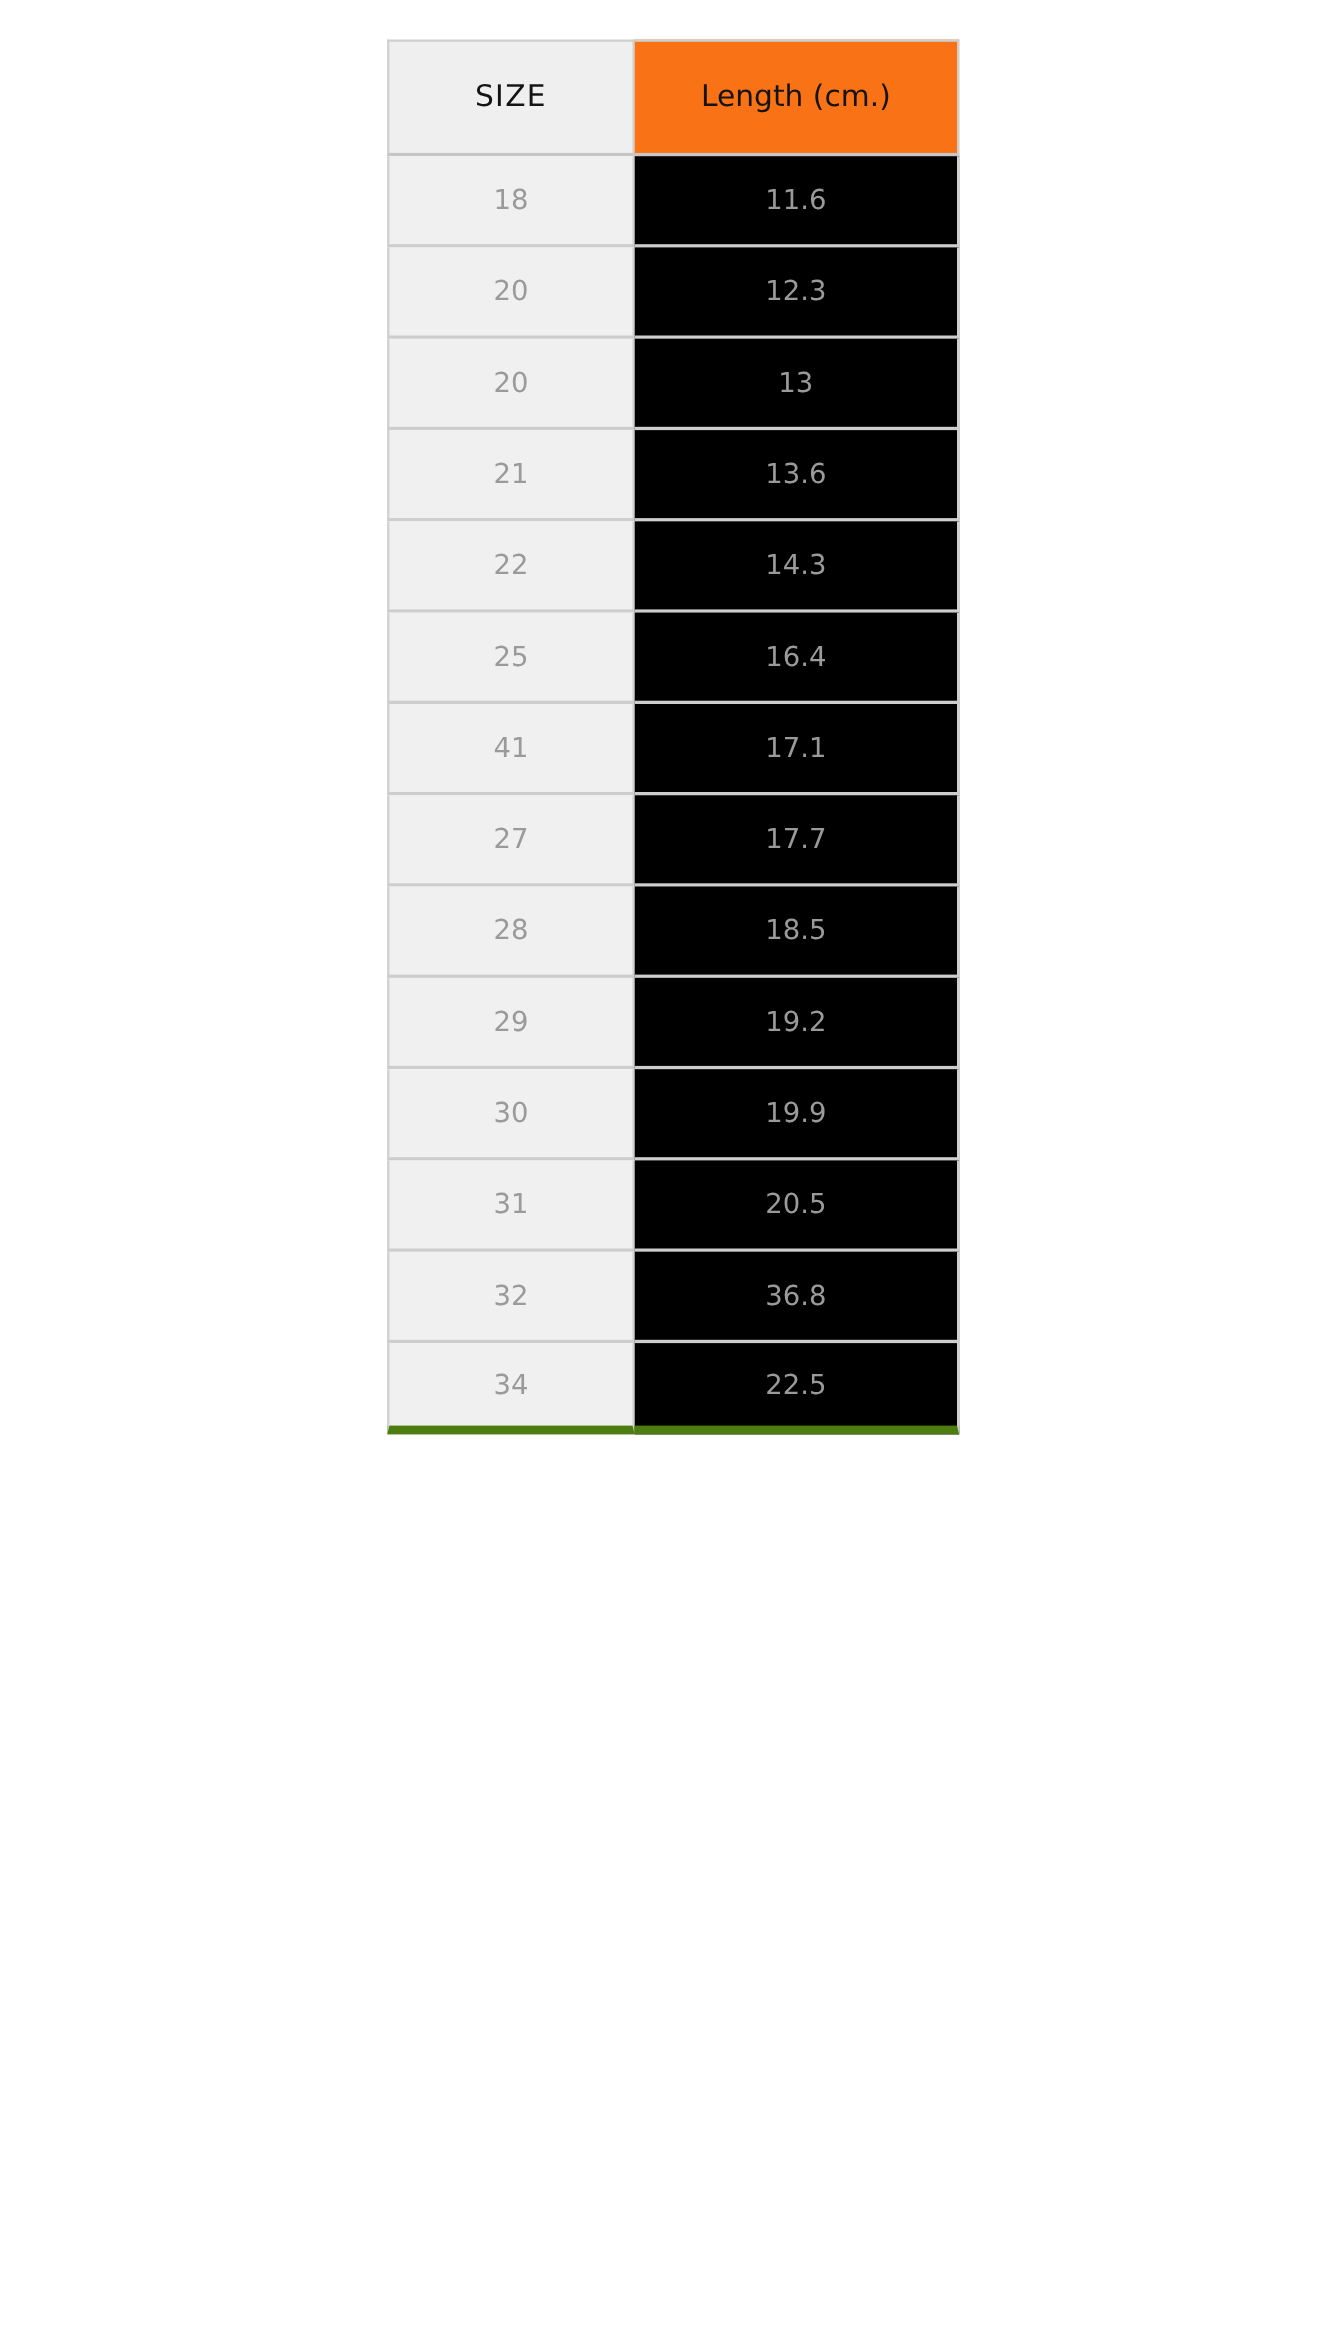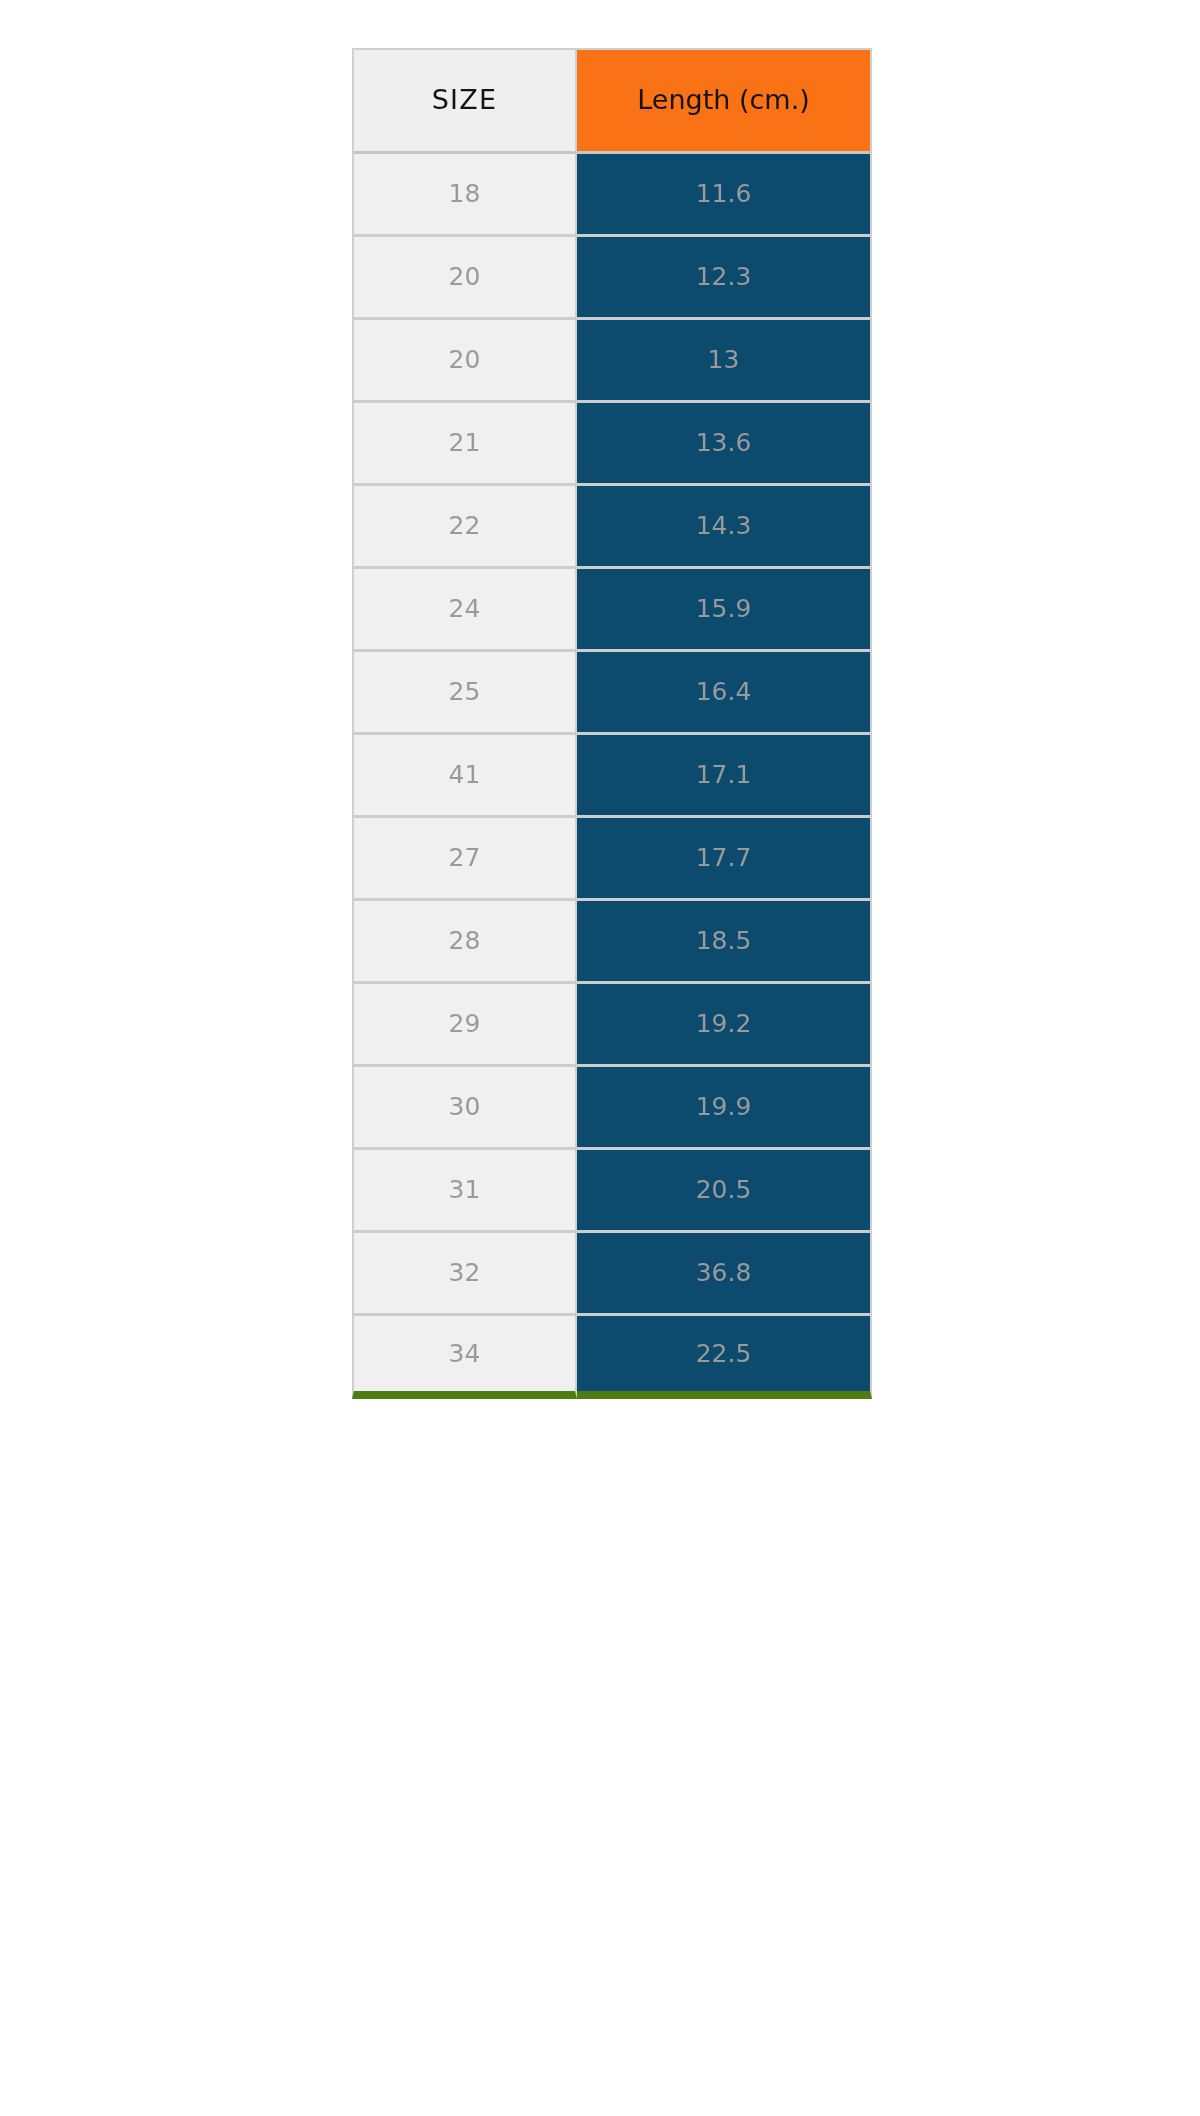--- a/index.html
+++ b/index.html
@@ -19,21 +19,21 @@
     width: 1200px;
     height: 2116px;
     background: #ffffff;
     position: relative;
     box-sizing: border-box;
   }
 
   .table-wrap {
     position: absolute;
     left: 352px;
-    top: 48px;
+    top: 36px;
     width: 492px;
   }
 
   table.size-chart {
     border-collapse: separate;
     border-spacing: 0;
     width: 520px;
     table-layout: fixed;
   }
 
@@ -77,21 +77,21 @@
     color: #9a9a9a;
     border-bottom: 3px solid #cdcdcd;
     box-sizing: border-box;
   }
   tbody td.td-size {
     background: #f0f0f0;
     border-left: 2px solid #cfcfcf;
     border-right: 2px solid #cfcfcf;
   }
   tbody td.td-value {
-    background: #0c4a6e;
+    background: #000000;
     border-right: 2px solid #cfcfcf;
     margin-left: 46px;
   }
   tbody tr:last-child td {
     border-bottom: 8px solid #4d7c0f;
   }
 </style>
 </head>
 <body>
 
@@ -123,24 +123,20 @@
           </tr>
           <tr>
             <td class="td-size">21</td>
             <td class="td-value">13.6</td>
           </tr>
           <tr>
             <td class="td-size">22</td>
             <td class="td-value">14.3</td>
           </tr>
           <tr>
-            <td class="td-size">24</td>
-            <td class="td-value">15.9</td>
-          </tr>
-          <tr>
             <td class="td-size">25</td>
             <td class="td-value">16.4</td>
           </tr>
           <tr>
             <td class="td-size">41</td>
             <td class="td-value">17.1</td>
           </tr>
           <tr>
             <td class="td-size">27</td>
             <td class="td-value">17.7</td>

